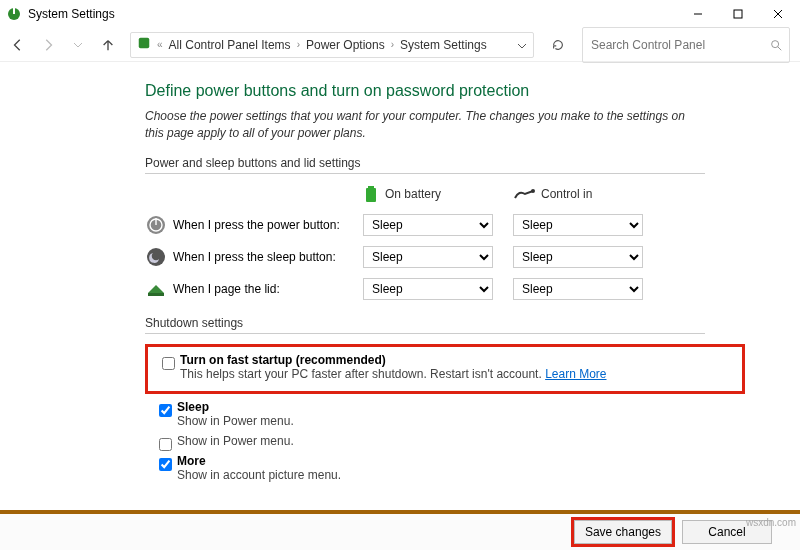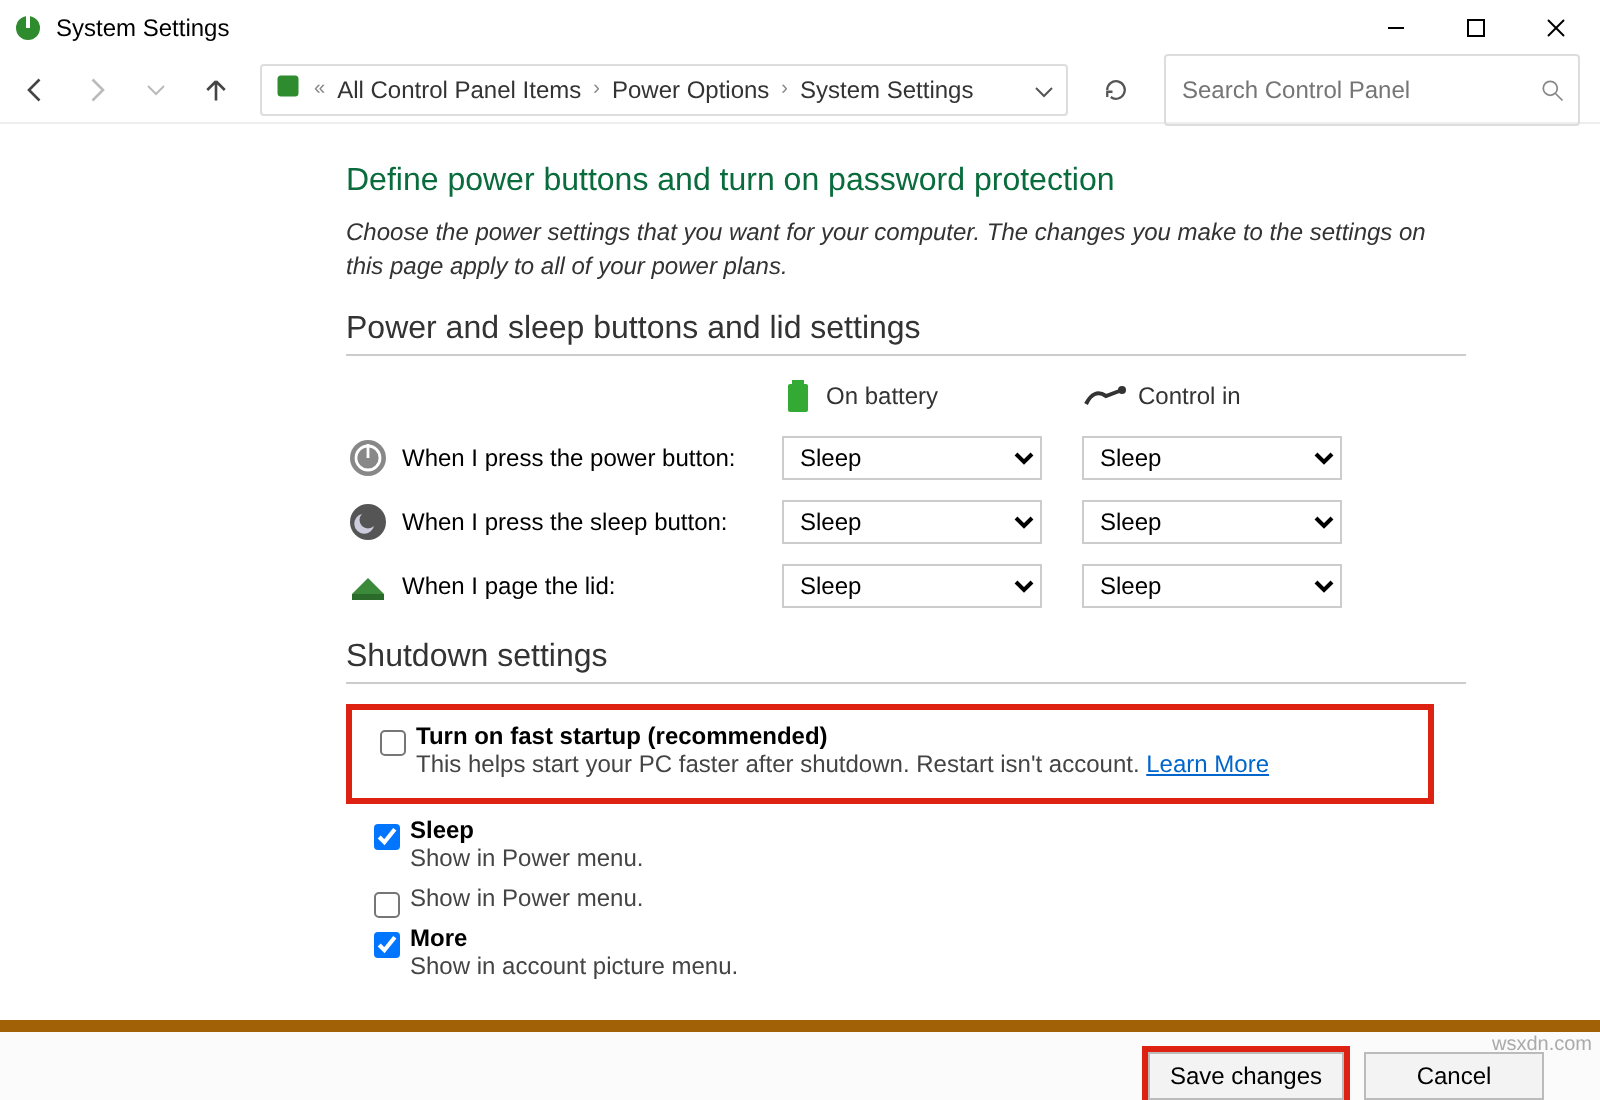--- a/index.html
+++ b/index.html
@@ -14,39 +14,39 @@
   .navicon { width: 16px; height: 16px; display: flex; align-items: center; justify-content: center; color: #555; }
   .navicon.disabled { color: #bbb; }
   .addressbar { flex: 1; display: flex; align-items: center; height: 26px; border: 1px solid #ddd; border-radius: 2px; padding: 0 6px; gap: 6px; font-size: 12px; color: #333; }
   .crumb { color: #333; }
   .chev { color: #888; font-size: 10px; }
   .chevdown { margin-left: auto; color: #555; }
   .refresh { width: 20px; display: flex; justify-content: center; color: #555; }
   .searchbox { width: 208px; height: 26px; border: 1px solid #ddd; border-radius: 2px; display: flex; align-items: center; padding: 17px 6px; color: #888; }
   .searchbox input { border: none; outline: none; font-size: 12px; flex: 1; color: #333; }
   .searchbox svg { width: 14px; height: 14px; color: #888; }
-  .content { padding: 20px 0 0 145px; width: 760px; margin-left: 28px; }
+  .content { padding: 20px 0 0 145px; width: 760px; }
   h1.page { color: #0a6c3d; font-size: 16px; font-weight: 400; margin: 0 0 8px 0; }
   .desc { color: #333; margin: 0 0 14px 0; line-height: 1.4; max-width: 560px; font-style: italic; }
-  .section-label { font-size: 16px; color: #333; border-bottom: 1px solid #ccc; padding-bottom: 3px; margin-bottom: 10px; width: 560px; }
+  .section-label { font-size: 12px; color: #333; border-bottom: 1px solid #ccc; padding-bottom: 3px; margin-bottom: 10px; width: 560px; }
   .powergrid { display: grid; grid-template-columns: 28px 190px 150px 150px; row-gap: 10px; align-items: center; margin-bottom: 16px; }
   .powergrid .colh { font-size: 12px; color: #333; display: flex; align-items: center; gap: 6px; }
   .powergrid .hdrspan2 { grid-column: 1 / span 2; }
   .rowicon { width: 22px; height: 22px; }
   select.fake { width: 130px; height: 22px; border: 1px solid #ccc; font-size: 12px; padding: 0 4px; background: #fff; }
-  .shutdownbox { border: 3px solid #d21; padding: 6px 10px 8px 10px; width: 544px; margin-bottom: 6px; }
+  .shutdownbox { border: 3px solid #d21; padding: 6px 10px 8px 10px; width: 600px; margin-bottom: 6px; }
   .ck { position: relative; padding-left: 22px; margin-bottom: 2px; }
   .ck input { position: absolute; left: 0; top: 1px; }
   .ck .lbl { font-size: 12px; }
   .ck .lbl.bold { font-weight: 600; }
   .ck .sub { font-size: 12px; color: #444; }
   .ck .sub a { color: #0066cc; }
   .cklist { padding-left: 10px; }
   .cklist .ck { margin-bottom: 6px; }
-  .footer { position: absolute; bottom: 0; left: 0; right: 0; height: 40px; border-top: 6px solid #a16207; display: flex; align-items: flex-end; justify-content: flex-end; gap: 10px; padding: 0 28px; background: #fbfbfb; }
+  .footer { position: absolute; bottom: 0; left: 0; right: 0; height: 40px; border-top: 4px solid #a16207; display: flex; align-items: center; justify-content: flex-end; gap: 10px; padding: 0 28px; background: #fbfbfb; }
   .btn { min-width: 90px; height: 24px; font-size: 12px; border: 1px solid #bbb; background: #f3f3f3; display: flex; align-items: center; justify-content: center; padding: 0 10px; }
   .btn.highlight { outline: 3px solid #d21; }
   .watermark { position: absolute; right: 4px; bottom: 22px; font-size: 10px; color: #aaa; }
 </style>
 </head>
 <body>
 
 <div class="titlebar">
   <span class="icon">
     <svg viewBox="0 0 16 16">

